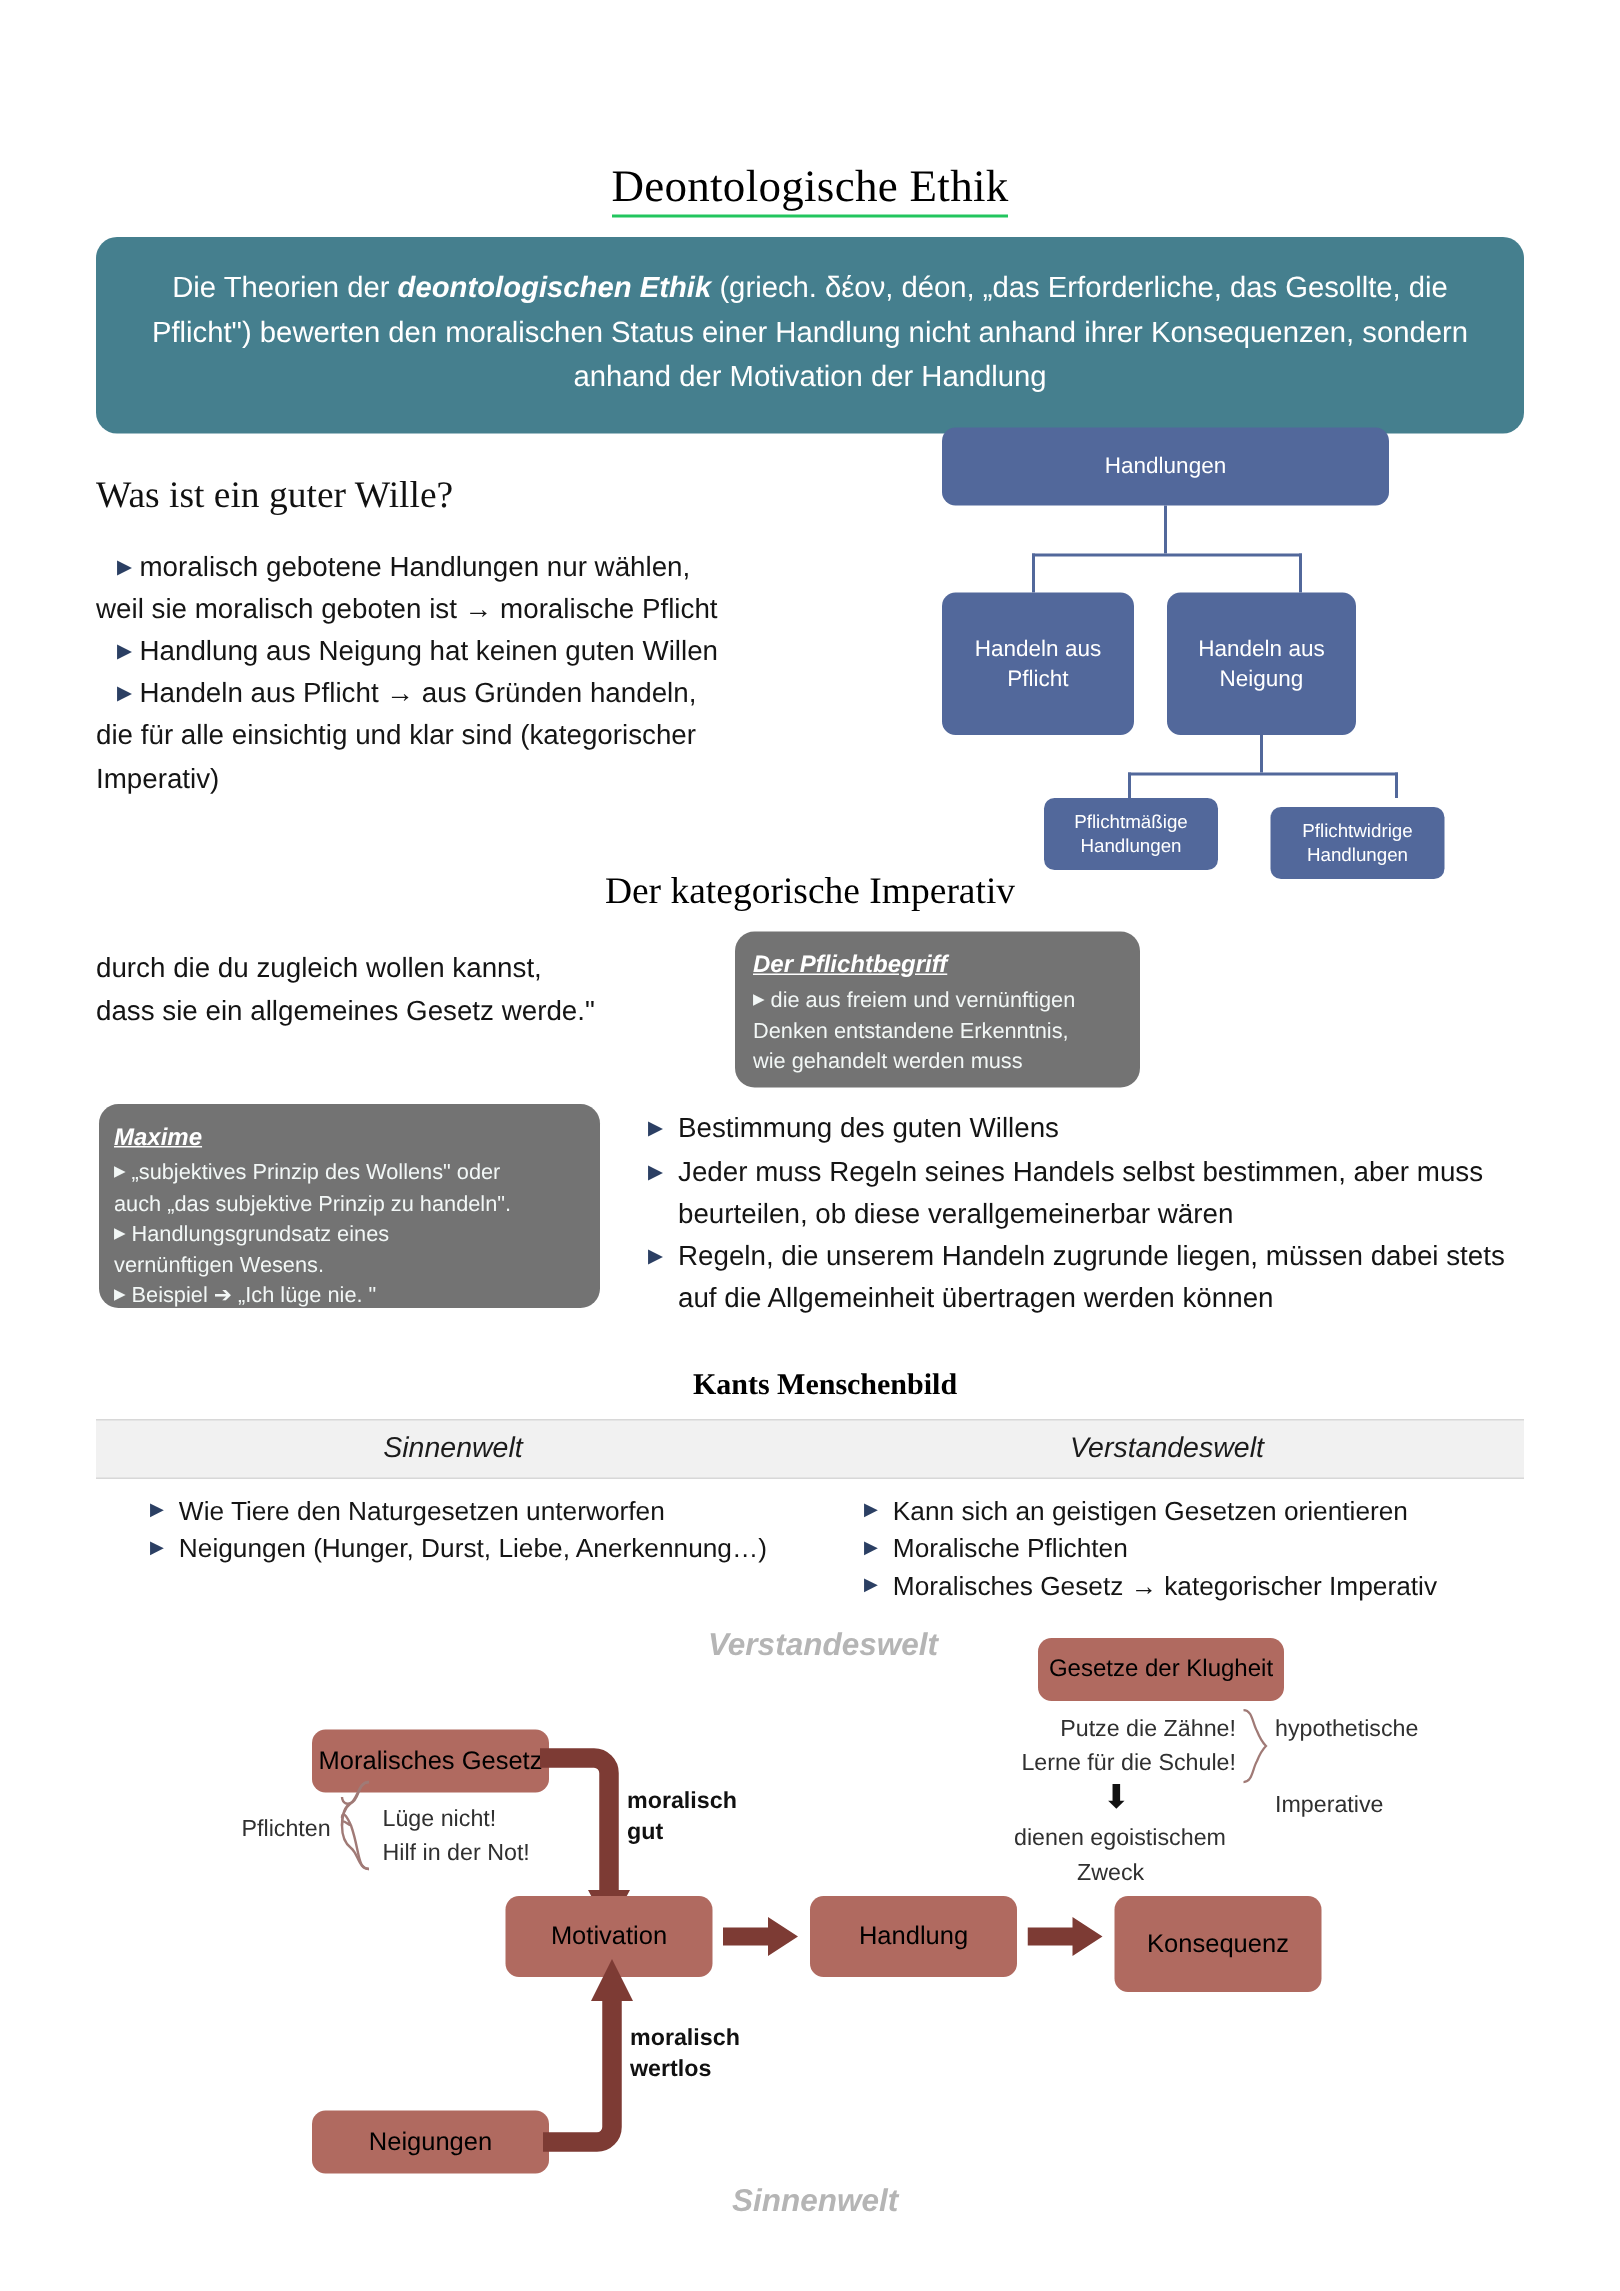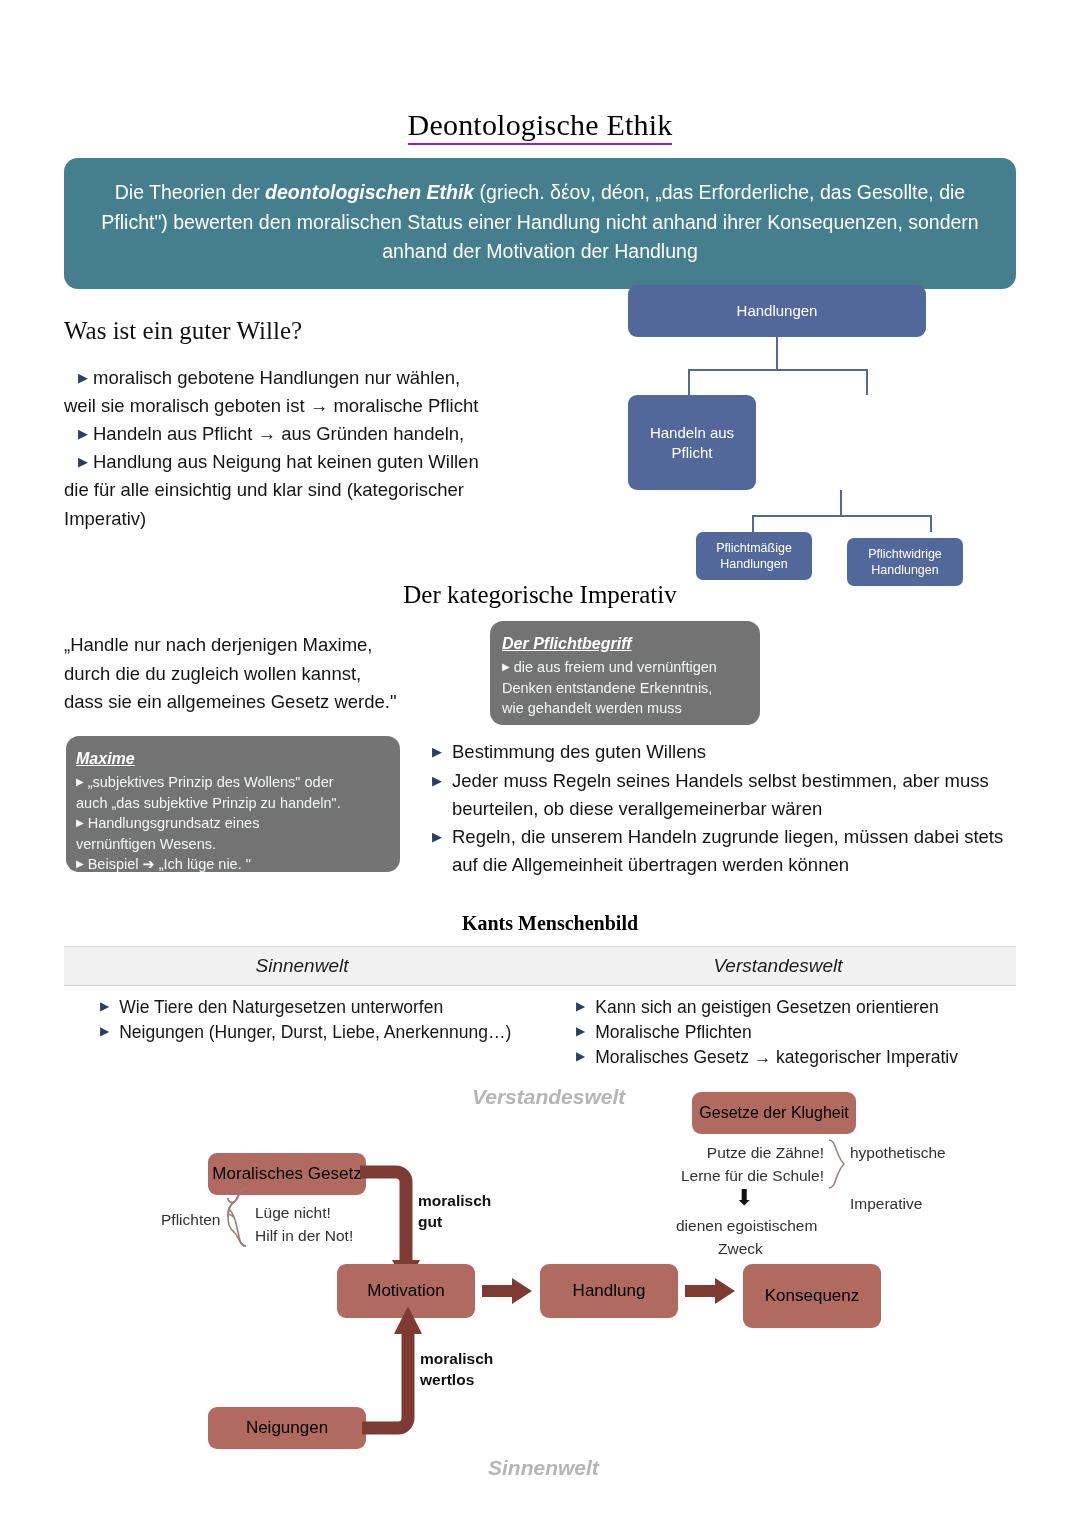--- a/index.html
+++ b/index.html
@@ -26,21 +26,21 @@
     position: absolute;
     left: 0; right: 0;
     top: 108px;
     text-align: center;
     font-family: "Liberation Serif", serif;
     font-size: 30px;
     color: #000;
     letter-spacing: .2px;
   }
   .doc-title span {
-    border-bottom: 2px solid #a21caf;
+    border-bottom: 2px solid #22c55e;
     padding-bottom: 2px;
   }
 
   
   .intro-banner {
     position: absolute;
     left: 64px;
     top: 158px;
     width: 952px;
     box-sizing: border-box;
@@ -229,49 +229,49 @@
 
   <div class="intro-banner">
     <span>Die Theorien der </span><b>deontologischen Ethik</b><span> (griech. δέον, déon, „das Erforderliche, das Gesollte, die Pflicht") bewerten den moralischen Status einer Handlung nicht anhand ihrer Konsequenzen, sondern anhand der Motivation der Handlung</span>
   </div>
 
   <div class="q-heading">Was ist ein guter Wille?</div>
 
   <div class="will-list">
     <div class="li"><span class="tri">▶</span><span>moralisch gebotene Handlungen nur wählen,</span></div>
     <div class="li"><span>weil sie moralisch geboten ist → moralische Pflicht</span></div>
+    <div class="li"><span class="tri">▶</span><span>Handlung aus Neigung hat keinen guten Willen</span></div>
     <div class="li"><span class="tri">▶</span><span>Handeln aus Pflicht → aus Gründen handeln,</span></div>
-    <div class="li"><span class="tri">▶</span><span>Handlung aus Neigung hat keinen guten Willen</span></div>
     <div class="li"><span>die für alle einsichtig und klar sind (kategorischer</span></div>
     <div class="li"><span>Imperativ)</span></div>
   </div>
 
   <div class="flow-blue">
     <div class="bbox" id="b-root" style="left:18px; top:0px; width:298px; height:52px;">Handlungen</div>
 
     <div class="bline" style="left:166px; top:52px; width:2px; height:32px;"></div>
     <div class="bline" style="left:78px;  top:84px; width:180px; height:2px;"></div>
     <div class="bline" style="left:78px;  top:84px; width:2px; height:26px;"></div>
     <div class="bline" style="left:256px; top:84px; width:2px; height:26px;"></div>
 
     <div class="bbox" id="b-pflicht" style="left:18px; top:110px; width:128px; height:95px;">Handeln aus Pflicht</div>
+    <div class="bbox" id="b-neigung" style="left:168px; top:110px; width:126px; height:95px;">Handeln aus Neigung</div>
 
     <div class="bline" style="left:230px; top:205px; width:2px; height:25px;"></div>
     <div class="bline" style="left:142px; top:230px; width:180px; height:2px;"></div>
     <div class="bline" style="left:142px; top:230px; width:2px; height:17px;"></div>
     <div class="bline" style="left:320px; top:230px; width:2px; height:17px;"></div>
 
     <div class="bbox small" style="left:86px; top:247px; width:116px; height:48px;">Pflichtmäßige Handlungen</div>
     <div class="bbox small" style="left:237px; top:253px; width:116px; height:48px;">Pflichtwidrige Handlungen</div>
   </div>
 
   <div class="ki-heading">Der kategorische Imperativ</div>
 
   <div class="quote-block">
-    <div>„Handle nur nach derjenigen Maxime,</div>
     <div>durch die du zugleich wollen kannst,</div>
     <div>dass sie ein allgemeines Gesetz werde."</div>
   </div>
 
   <div class="gbox" id="pflichtbegriff-box">
     <div class="gtitle">Der Pflichtbegriff</div>
     <div class="gline"><span class="tri">▶</span><span>die aus freiem und vernünftigen</span></div>
     <div class="gline">Denken entstandene Erkenntnis,</div>
     <div class="gline">wie gehandelt werden muss</div>
   </div>

